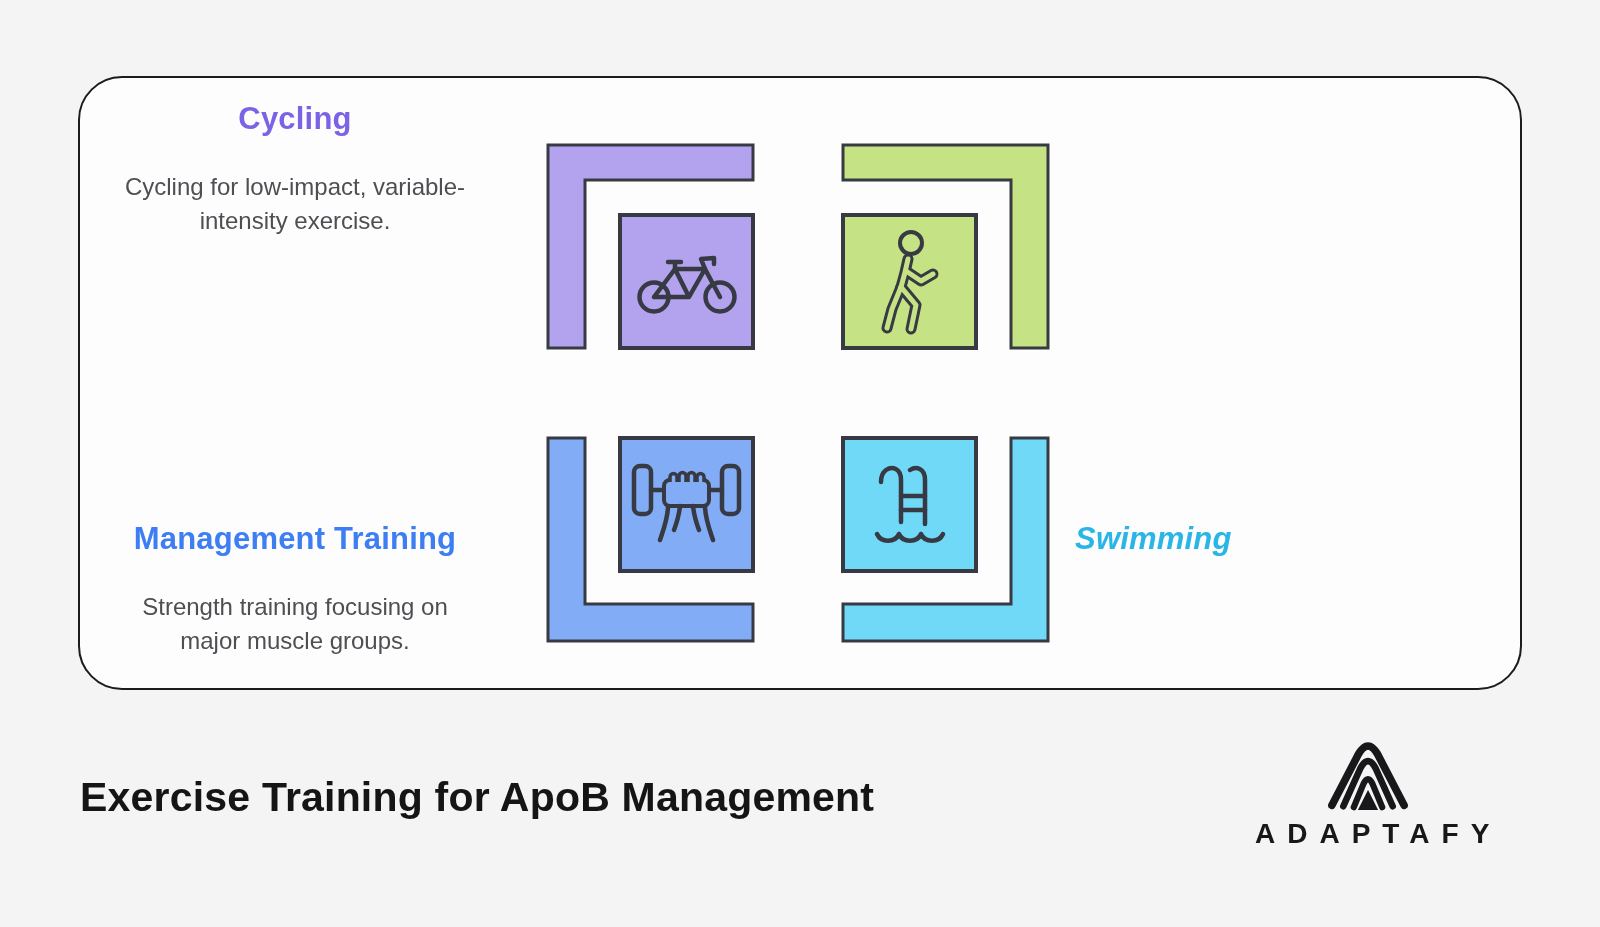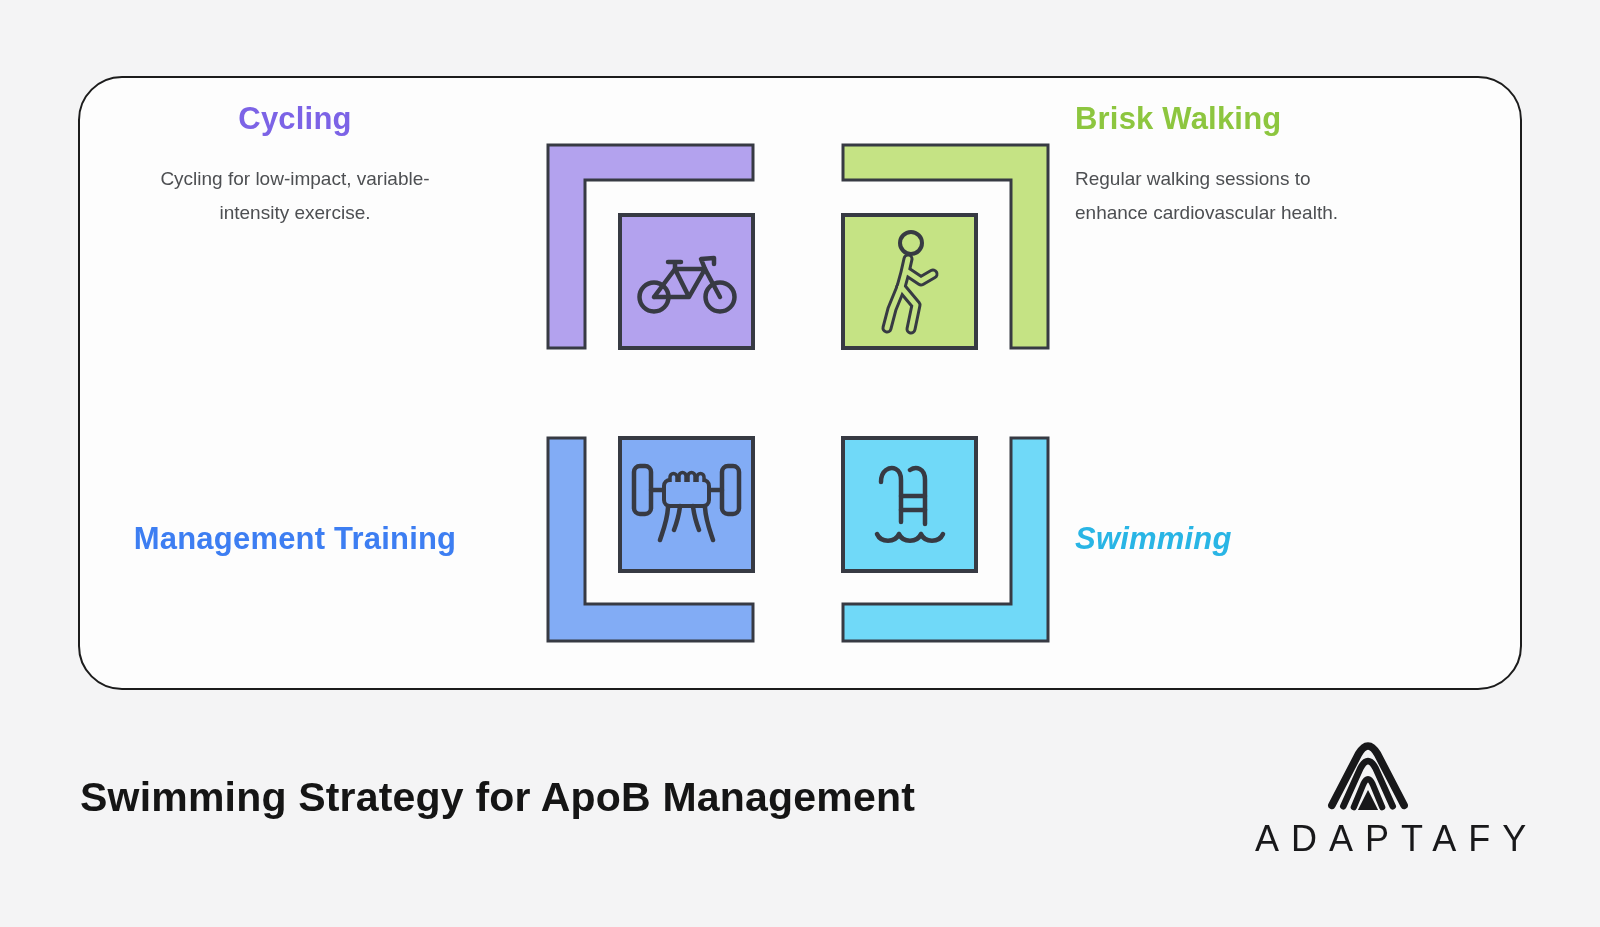--- a/index.html
+++ b/index.html
@@ -34,32 +34,32 @@
 
   .tblock{position:absolute;width:400px;}
   .tblock.right{text-align:center;}
   .tblock.left{text-align:left;}
   .q-title{font-size:31px;font-weight:700;line-height:38px;letter-spacing:0.2px;}
   .t-cycling{color:var(--cycling_title);}
   .t-walking{color:var(--walking_title);}
   .t-resistance{color:var(--resistance_title);}
   .t-swimming{color:var(--swimming_title);}
   .q-desc{
-    margin-top:24px;font-size:19px;line-height:34px;
+    margin-top:32px;font-size:24px;line-height:34px;
     color:var(--text);white-space:pre-line;
   }
   .footer-heading{
     position:absolute;left:80px;top:774px;
     font-size:41px;font-weight:700;color:var(--heading);letter-spacing:0.2px;
   }
   .logo{position:absolute;left:1243px;top:735px;width:250px;text-align:center;}
   .logo-mark{display:block;margin:0 auto;}
   .logo-mark path,.logo-mark polygon{stroke:var(--brand);}
   .logo-text{
-    margin-top:7px;font-size:36px;font-weight:400;color:var(--brand);
+    margin-top:7px;font-size:28px;font-weight:700;color:var(--brand);
     letter-spacing:12px;text-indent:12px;white-space:nowrap;
   }
 </style>
 </head>
 <body>
 
 <div class="page">
 
   <div class="card"></div>
 
@@ -120,35 +120,32 @@
       <path class="ic" d="M16,76 C20,85 34,85 38,76 M38,76 C42,85 56,85 60,76 M60,76 C64,85 78,85 82,76"></path>
     </g>
   </svg>
 
   <div class="tblock right" style="left:95px;top:100px;">
     <div class="q-title t-cycling">Cycling</div>
     <div class="q-desc">Cycling for low-impact, variable-
 intensity exercise.</div>
   </div>
 
-  <div class="tblock left" style="left:1075px;top:100px;">
-    <div class="q-title t-walking">Brisk Walking</div>
-    <div class="q-desc">Regular walking sessions to
-enhance cardiovascular health.</div>
-  </div>
 
   <div class="tblock right" style="left:95px;top:520px;">
     <div class="q-title t-resistance">Management Training</div>
+    <div class="q-desc">Strength training focusing on
+major muscle groups.</div>
   </div>
 
   <div class="tblock left" style="left:1075px;top:520px;font-style:italic;">
     <div class="q-title t-swimming">Swimming</div>
   </div>
 
-  <div class="footer-heading">Swimming Strategy for ApoB Management</div>
+  <div class="footer-heading">Exercise Training for ApoB Management</div>
 
   <div class="logo">
     <svg class="logo-mark" width="96" height="76" viewBox="0 0 100 80">
       <path d="M12,74 L40,20 Q50,3 60,20 L88,74" fill="none" stroke-width="8" stroke-linecap="round" stroke-linejoin="round"></path>
       <path d="M24,75 L42,35 Q50,20 58,35 L76,75" fill="none" stroke-width="7" stroke-linecap="round" stroke-linejoin="round"></path>
       <path d="M35,76 L45,52 Q50,41 55,52 L65,76" fill="none" stroke-width="6.5" stroke-linecap="round" stroke-linejoin="round"></path>
       <polygon points="50,60 59,78 41,78" fill="#18181a" stroke-width="2"></polygon>
     </svg>
     <div class="logo-text">ADAPTAFY</div>
   </div>

